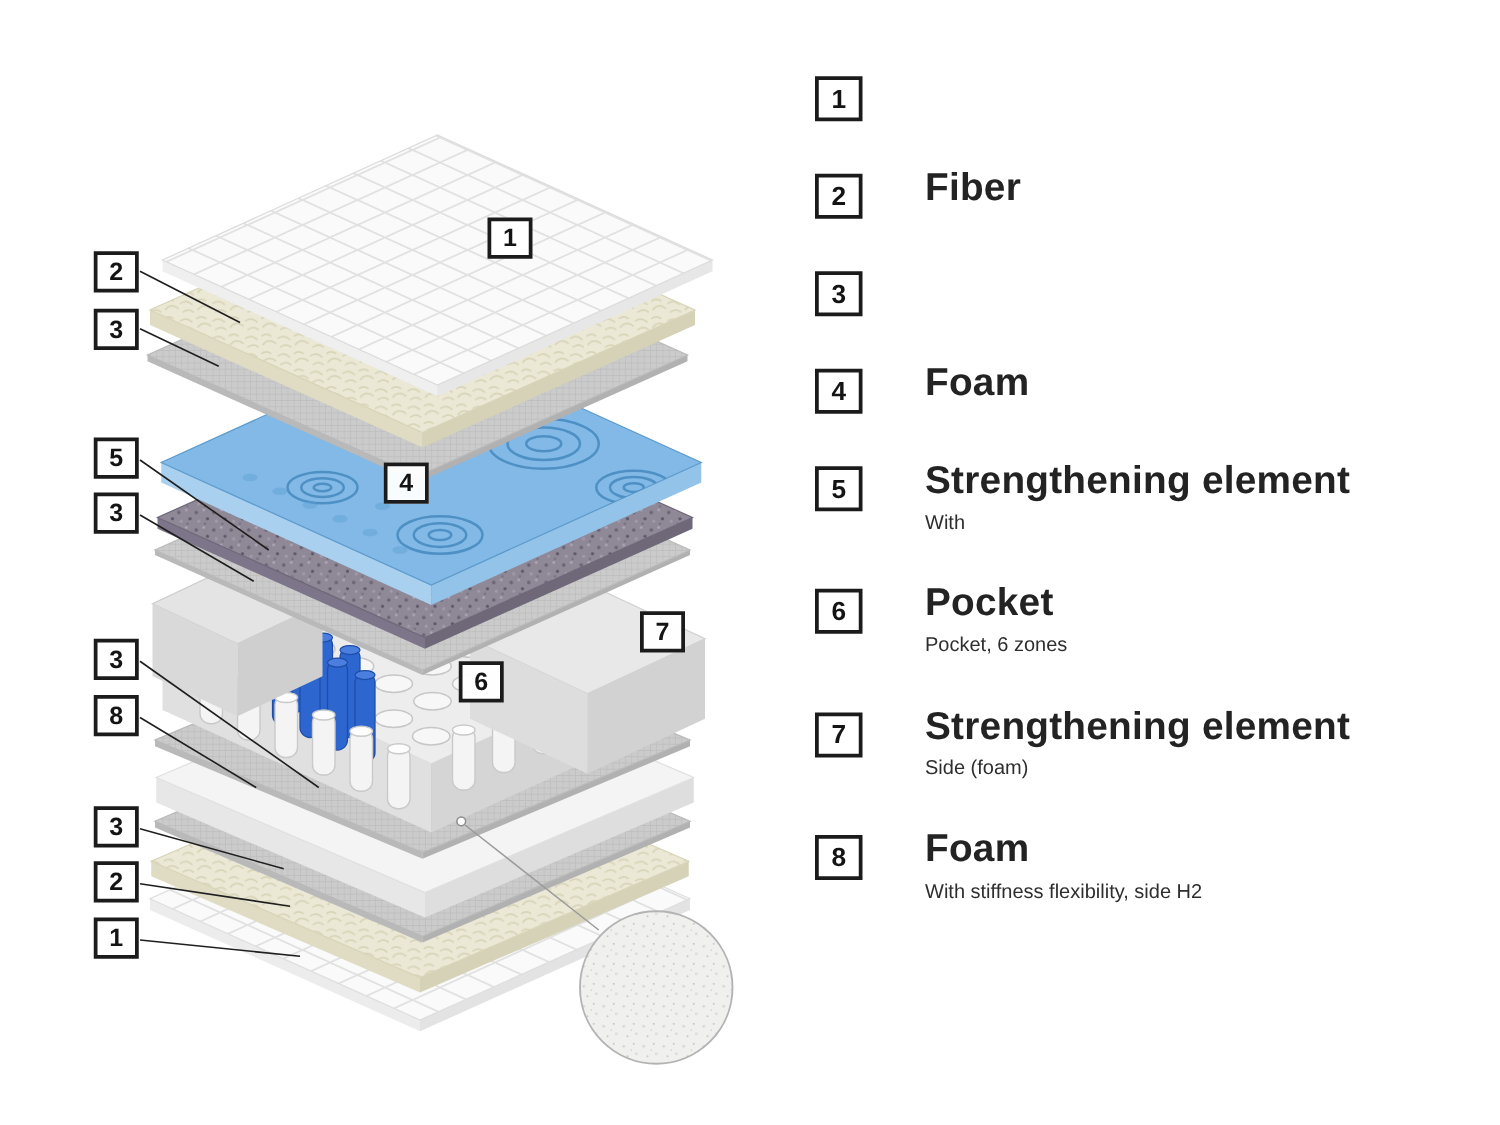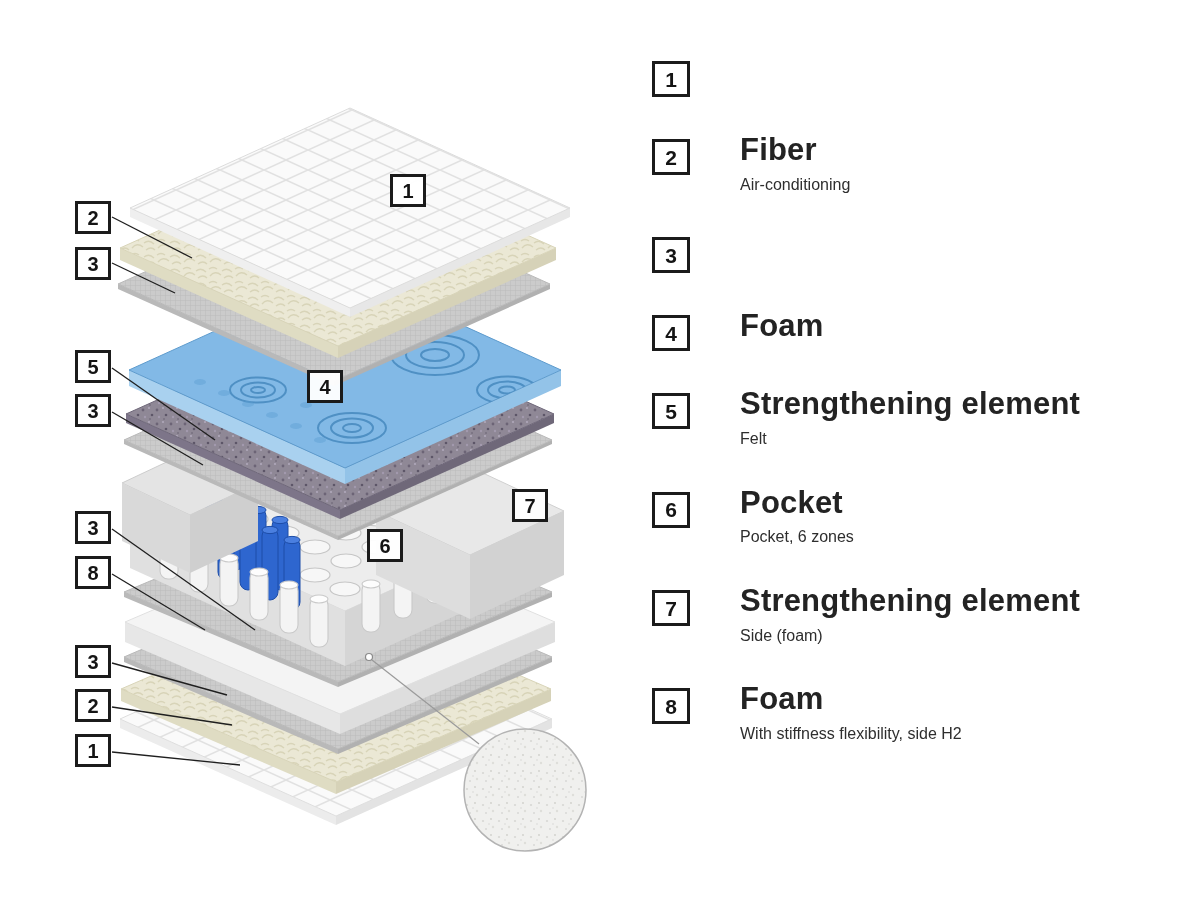--- a/index.html
+++ b/index.html
@@ -278,39 +278,38 @@
   </div>
 
   <div class="legend">
     <div class="legend-item">
       <div class="legend-num">1</div>
     </div>
     <div class="legend-item">
       <div class="legend-num">2</div>
       <div class="legend-text">
         <div class="legend-title">Fiber</div>
-        <div class="legend-desc">Air-conditioning</div>
       </div>
     </div>
     <div class="legend-item">
       <div class="legend-num">3</div>
       <div class="legend-text">
       </div>
     </div>
     <div class="legend-item">
       <div class="legend-num">4</div>
       <div class="legend-text">
         <div class="legend-title">Foam</div>
       </div>
     </div>
     <div class="legend-item">
       <div class="legend-num">5</div>
       <div class="legend-text">
         <div class="legend-title">Strengthening element</div>
-        <div class="legend-desc">Felt</div>
+        <div class="legend-desc">With</div>
       </div>
     </div>
     <div class="legend-item">
       <div class="legend-num">6</div>
       <div class="legend-text">
         <div class="legend-title">Pocket</div>
         <div class="legend-desc">Pocket, 6 zones</div>
       </div>
     </div>
     <div class="legend-item">

